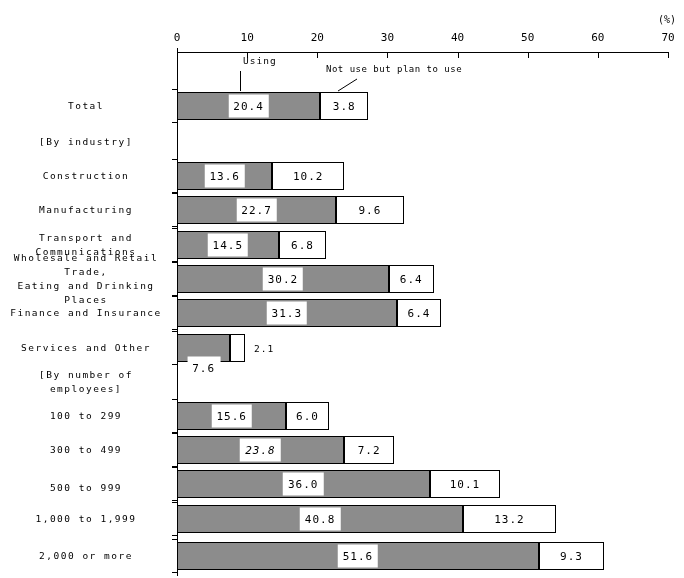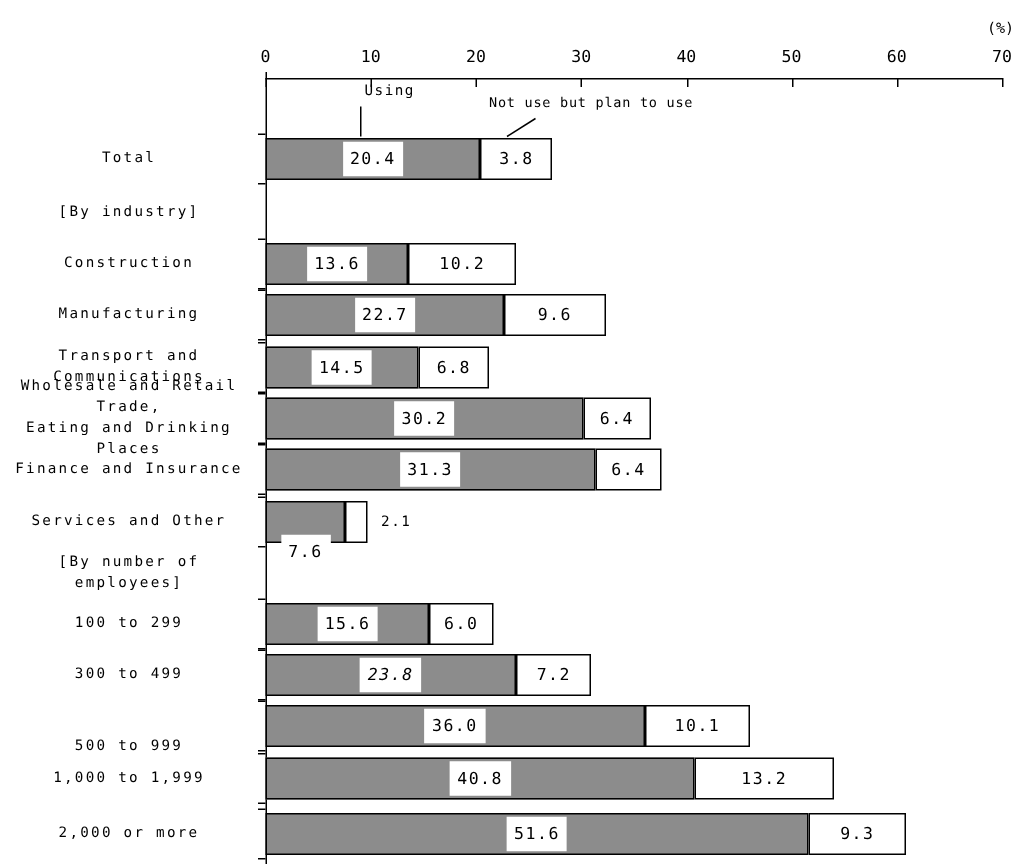--- a/index.html
+++ b/index.html
@@ -120,21 +120,21 @@
       <div class="val" style="left: 307.466px; top: 416px;">6.0</div>
       <div class="ltick" style="top: 399px;"></div>
       <div class="ltick" style="top: 432px;"></div>
       <div class="row-label" style="top: 450px;">300 to 499</div>
       <div class="bar-using" style="left: 177px; top: 436px; width: 166.94px; background: rgb(140, 140, 140);"></div>
       <div class="bar-plan" style="left: 343.94px; top: 436px; width: 50.5029px; background: rgb(255, 255, 255);"></div>
       <div class="val" style="left: 260.47px; top: 450px; font-style: italic;">23.8</div>
       <div class="val" style="left: 369.191px; top: 450px;">7.2</div>
       <div class="ltick" style="top: 433px;"></div>
       <div class="ltick" style="top: 466px;"></div>
-      <div class="row-label" style="top: 498px;">500 to 999</div>
+      <div class="row-label" style="top: 488px;">500 to 999</div>
       <div class="bar-using" style="left: 177px; top: 470px; width: 252.514px; background: rgb(140, 140, 140);"></div>
       <div class="bar-plan" style="left: 429.514px; top: 470px; width: 70.8443px; background: rgb(255, 255, 255);"></div>
       <div class="val" style="left: 303.257px; top: 484px;">36.0</div>
       <div class="val" style="left: 464.936px; top: 484px;">10.1</div>
       <div class="ltick" style="top: 467px;"></div>
       <div class="ltick" style="top: 500px;"></div>
       <div class="row-label" style="top: 519px;">1,000 to 1,999</div>
       <div class="bar-using" style="left: 177px; top: 505px; width: 286.183px; background: rgb(140, 140, 140);"></div>
       <div class="bar-plan" style="left: 463.183px; top: 505px; width: 92.5886px; background: rgb(255, 255, 255);"></div>
       <div class="val" style="left: 320.091px; top: 519px;">40.8</div>

